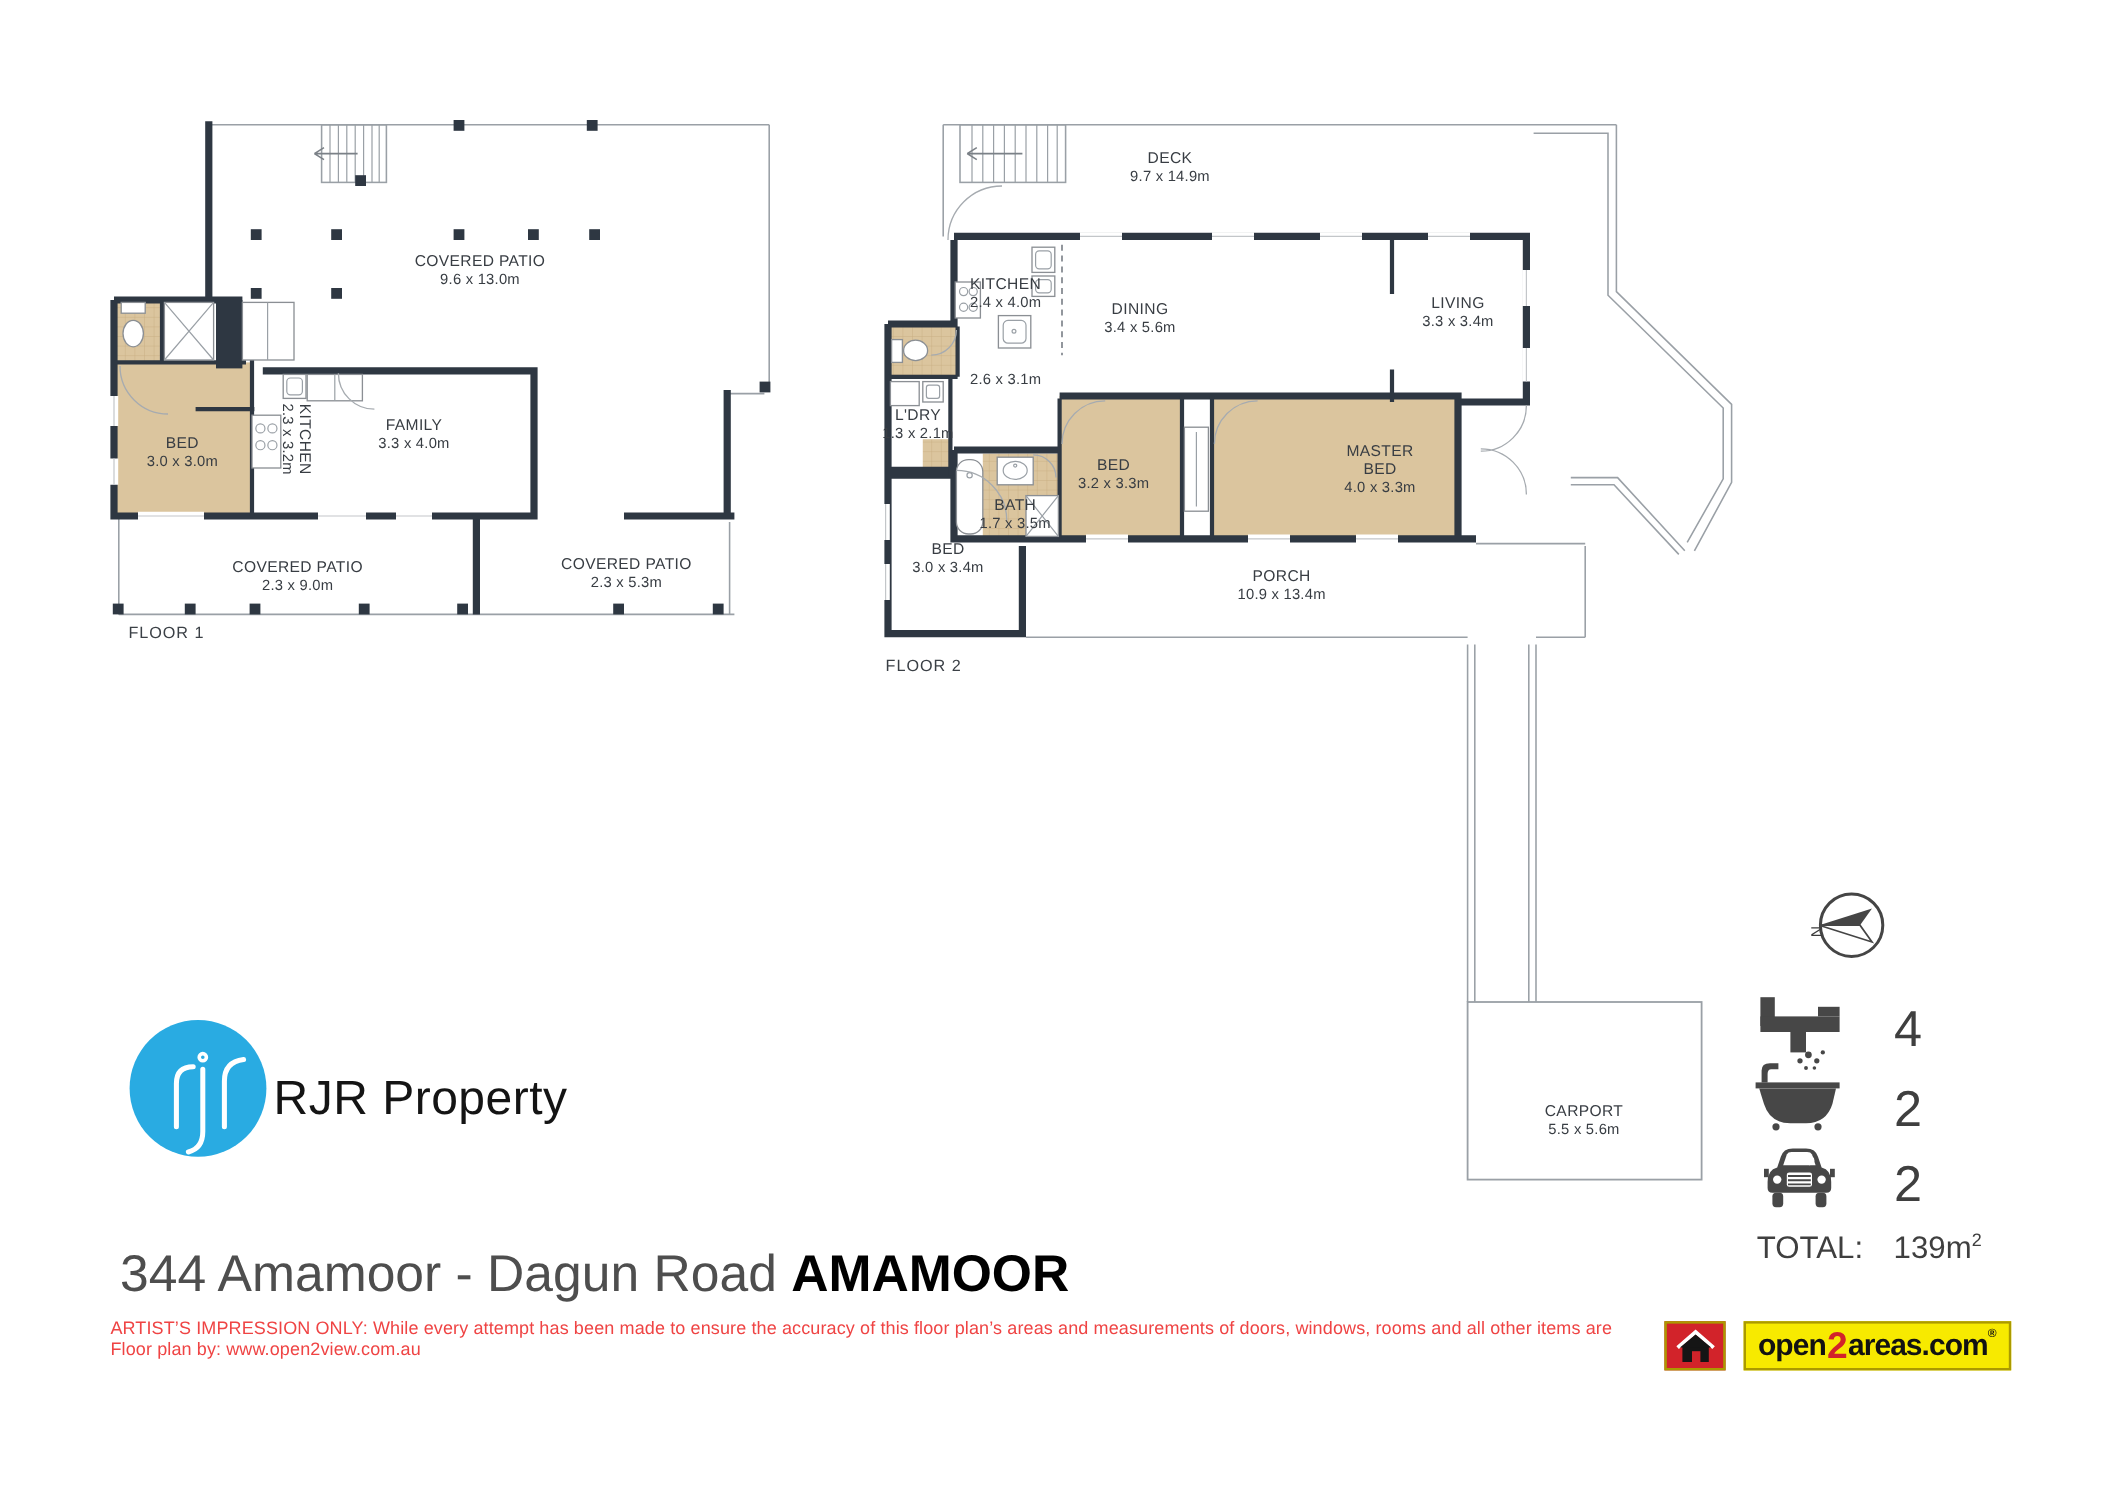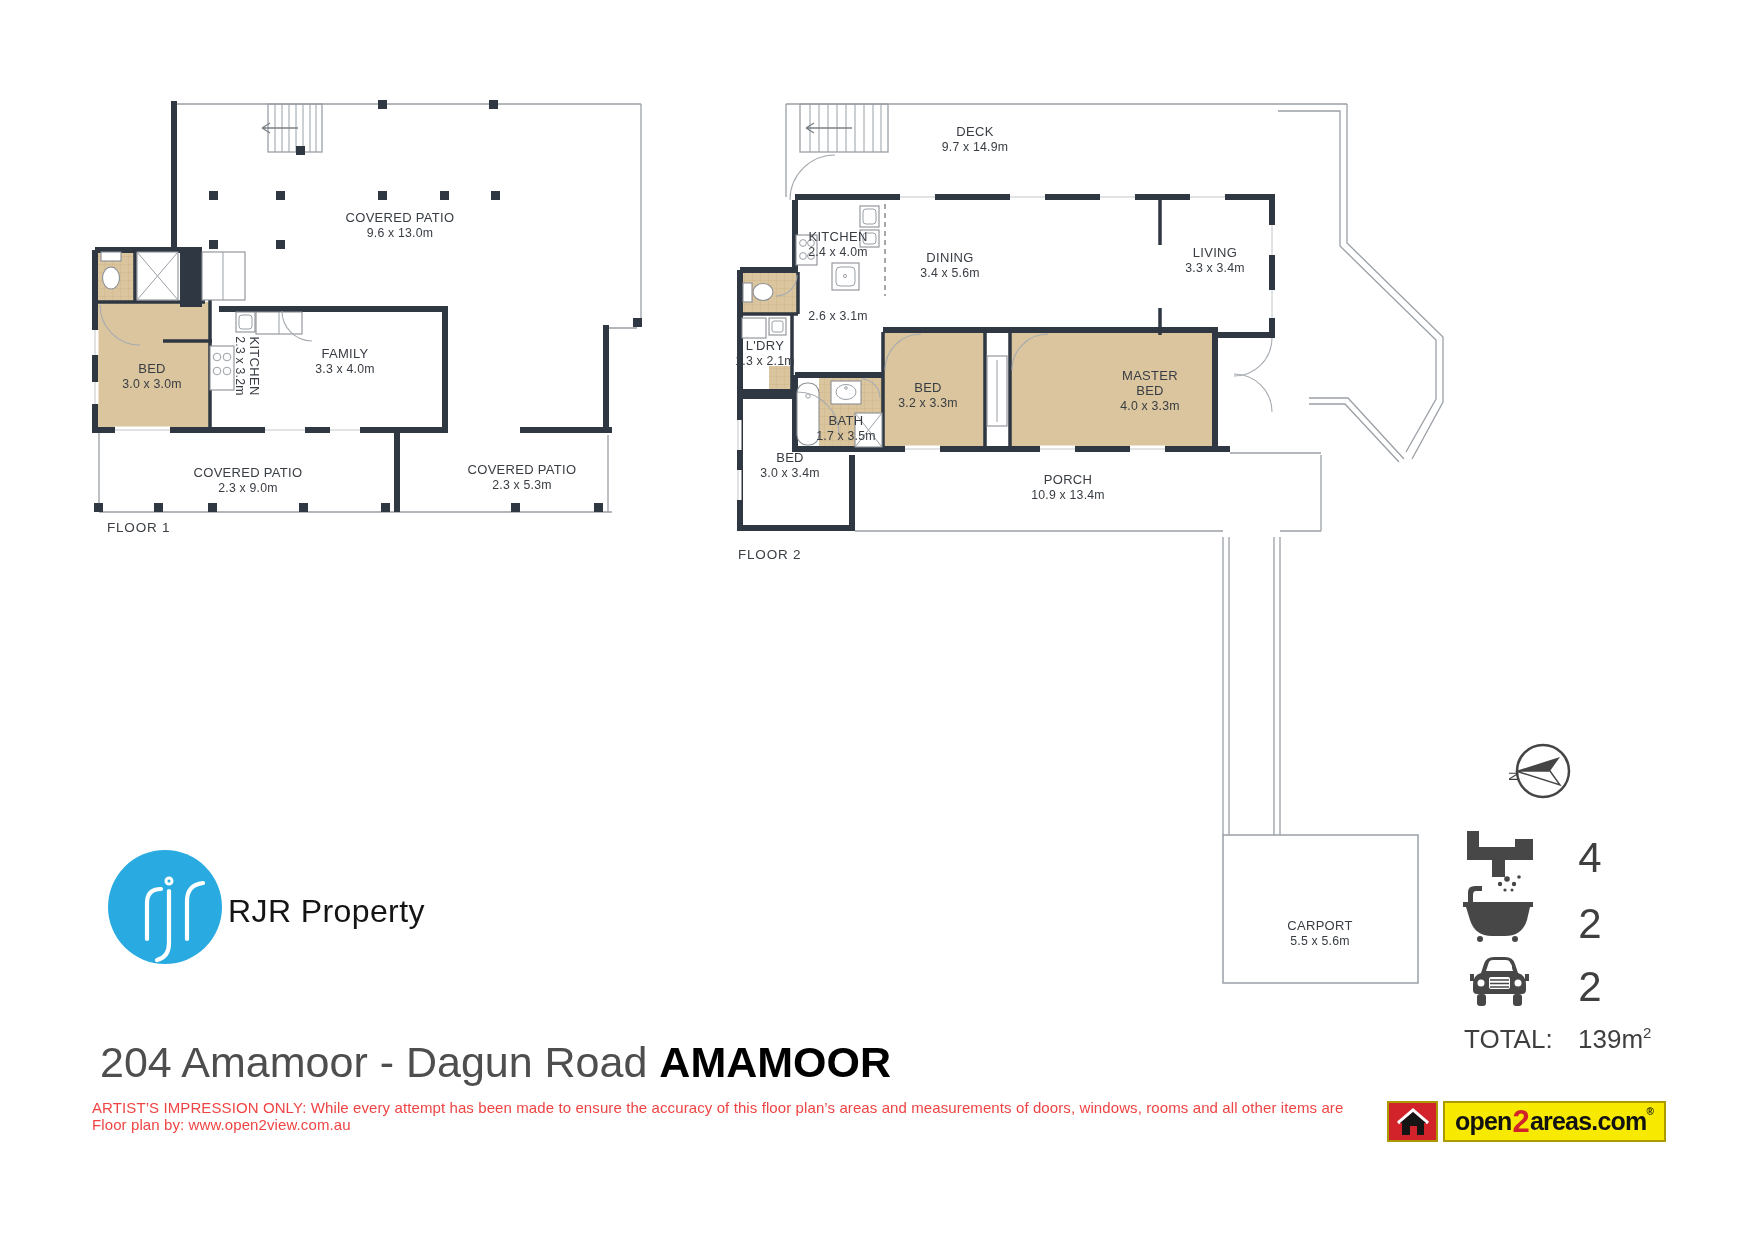--- a/index.html
+++ b/index.html
@@ -24,25 +24,25 @@
   
   text{font-family:"Liberation Sans", sans-serif;fill:#383d43}
   .rl{font-size:13px;letter-spacing:.3px}
   .rd{font-size:12.3px;letter-spacing:.2px}
   .cap{font-size:13.5px;letter-spacing:.8px;fill:#3b4046}
   .num{font-size:42px;fill:#3f3f3f}
   .tot{font-size:26px;fill:#3f3f3f}
   .nlab{font-size:13px;fill:#3c3c3c;letter-spacing:.5px}
   
   .abs{position:absolute}
-  #rjr-name{left:228px;top:893px;font-size:32px;font-weight:500;color:#141414;letter-spacing:.4px}
+  #rjr-name{left:228px;top:893px;font-size:40px;font-weight:500;color:#141414;letter-spacing:.4px}
   #title{left:100px;top:1038px;font-size:43px;color:#4e4e4e;white-space:nowrap}
   #title b{font-weight:700;color:#000000}
   #disclaimer{left:92px;top:1100px;font-size:15px;line-height:16.8px;color:#ef4444;letter-spacing:.1px}
-  #o2v{left:1387px;top:1101px;display:flex;align-items:stretch;gap:5px}
+  #o2v{left:1387px;top:1101px;display:flex;align-items:stretch;gap:15px}
   #o2v .redbox{width:47px;height:37px;background:#d2232a;border:2px solid #ab9a00;
                display:flex;align-items:center;justify-content:center}
   #o2v .yellowbox{height:37px;background:#f7ea00;border:2px solid #ab9a00;
                display:flex;align-items:center;justify-content:center;padding:0 10px}
   #o2v .yellowbox span{font-weight:800;color:#121212;font-size:25px;letter-spacing:-.8px}
   #o2v .yellowbox .two{color:#d2232a;font-size:31px;line-height:25px;padding:0 1px}
   #o2v .yellowbox .reg{font-size:10px;align-self:flex-start;padding-top:3px;letter-spacing:0}
 </style>
 </head>
 <body>
@@ -310,21 +310,21 @@
   <circle cx="62" cy="64" r="57" fill="#29abe2"></circle>
   <g stroke="#fff" stroke-width="4.2" fill="none" stroke-linecap="round">
     <path d="M44,96 V60 Q44,46 58,46"></path>
     <circle cx="66" cy="38" r="3" stroke-width="3"></circle>
     <path d="M66,48 V100 Q66,114 54,117"></path>
     <path d="M84,96 V58 Q84,42 100,40"></path>
   </g>
 </svg>
 <div class="abs" id="rjr-name">RJR Property</div>
 
-<div class="abs" id="title"><span>204 Amamoor - Dagun Road </span><b>AMAMOOR</b></div>
+<div class="abs" id="title"><span>344 Amamoor - Dagun Road </span><b>AMAMOOR</b></div>
 
 <div class="abs" id="disclaimer">
   <div>ARTIST’S IMPRESSION ONLY: While every attempt has been made to ensure the accuracy of this floor plan’s areas and measurements of doors, windows, rooms and all other items are</div>
   <div>Floor plan by: www.open2view.com.au</div>
 </div>
 
 <div class="abs" id="o2v">
   <div class="redbox">
     <svg width="38" height="33">
       <path d="M8,17 H30 V30 H8 Z" fill="#151515"></path>

